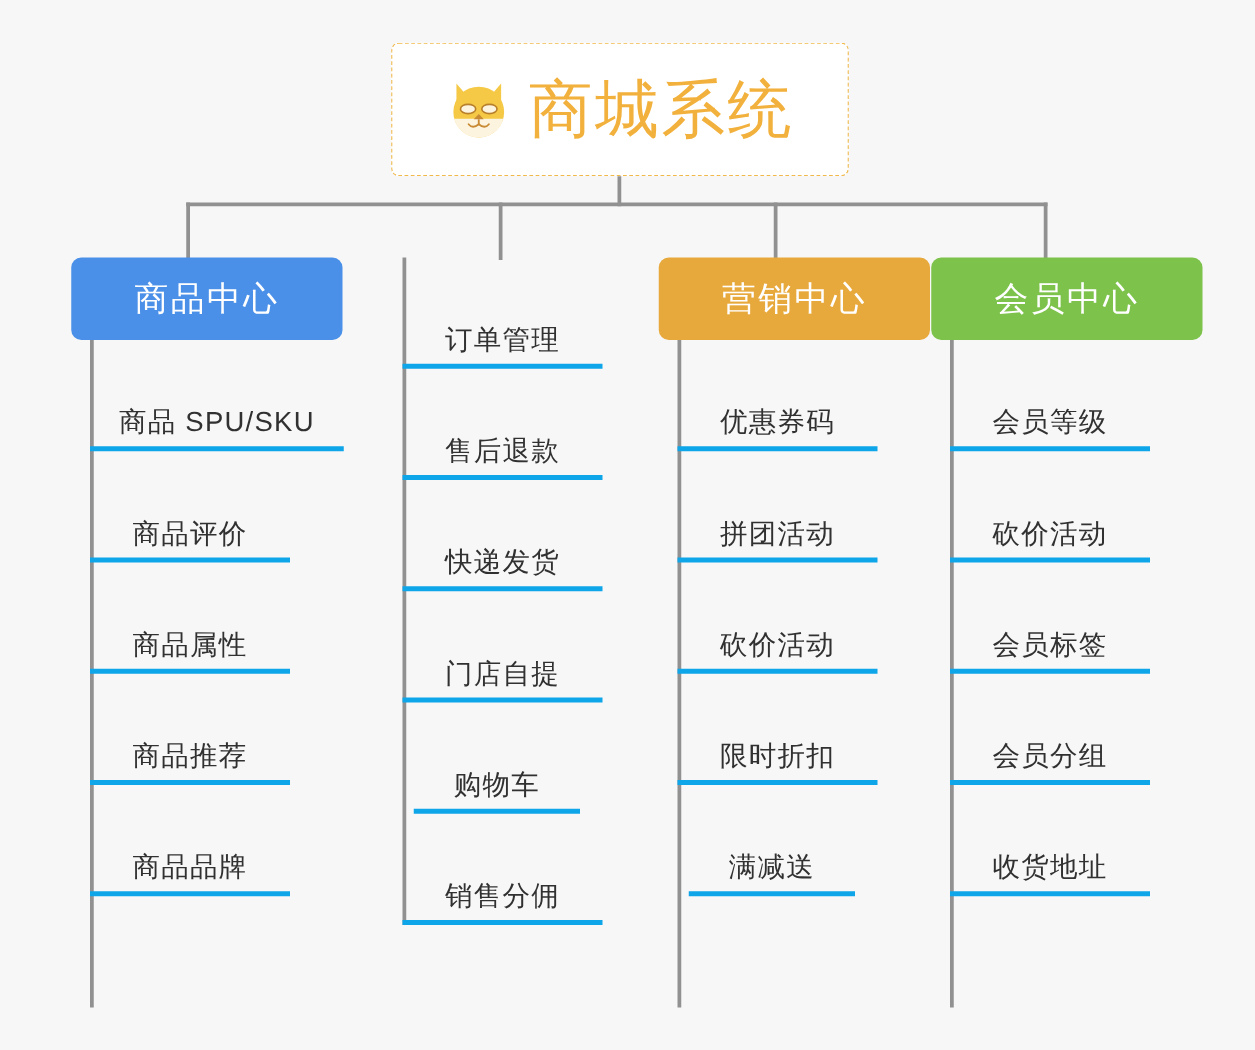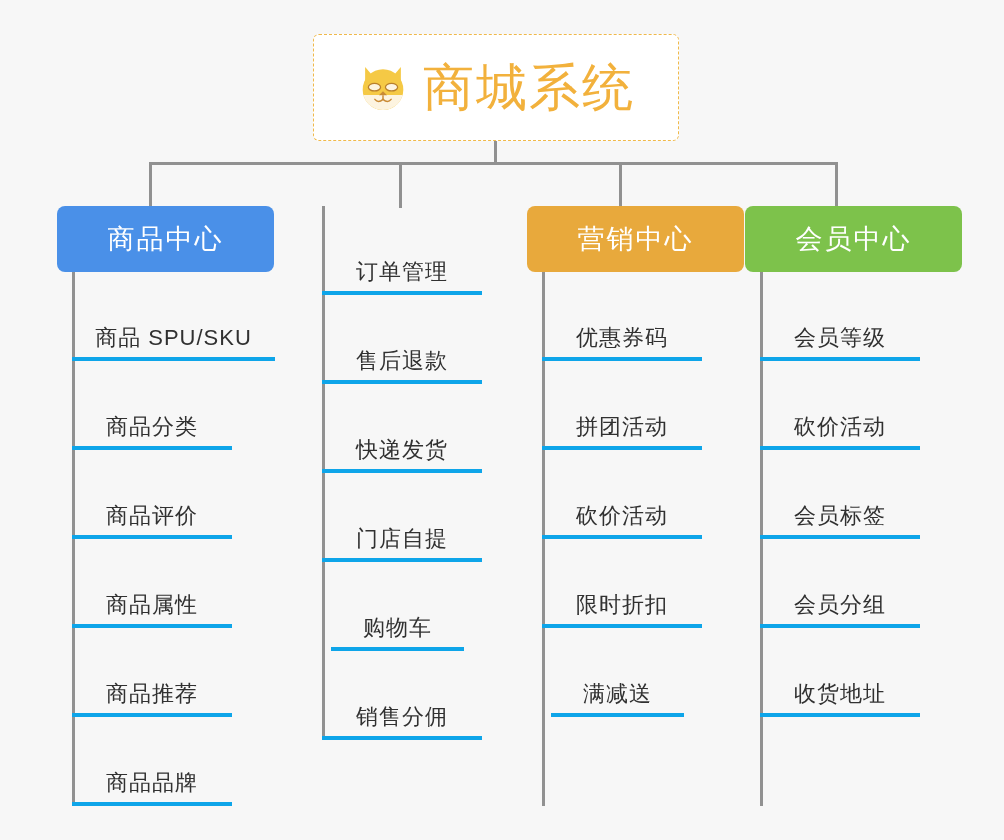--- a/index.html
+++ b/index.html
@@ -147,23 +147,20 @@
   <div class="col" style="left:57px;">
     <div class="col-header" style="background:#4a90e8;">
       <span>商品中心</span>
     </div>
     <div class="leaf-stack">
       <div class="leaf-spine" style="height:534px;"></div>
       <div class="leaf w-wide">
         <span class="leaf-label">商品 SPU/SKU</span>
       </div>
       <div class="leaf w-med">
-        <span class="leaf-label">商品分类</span>
-      </div>
-      <div class="leaf w-med">
         <span class="leaf-label">商品评价</span>
       </div>
       <div class="leaf w-med">
         <span class="leaf-label">商品属性</span>
       </div>
       <div class="leaf w-med">
         <span class="leaf-label">商品推荐</span>
       </div>
       <div class="leaf w-med">
         <span class="leaf-label">商品品牌</span>

